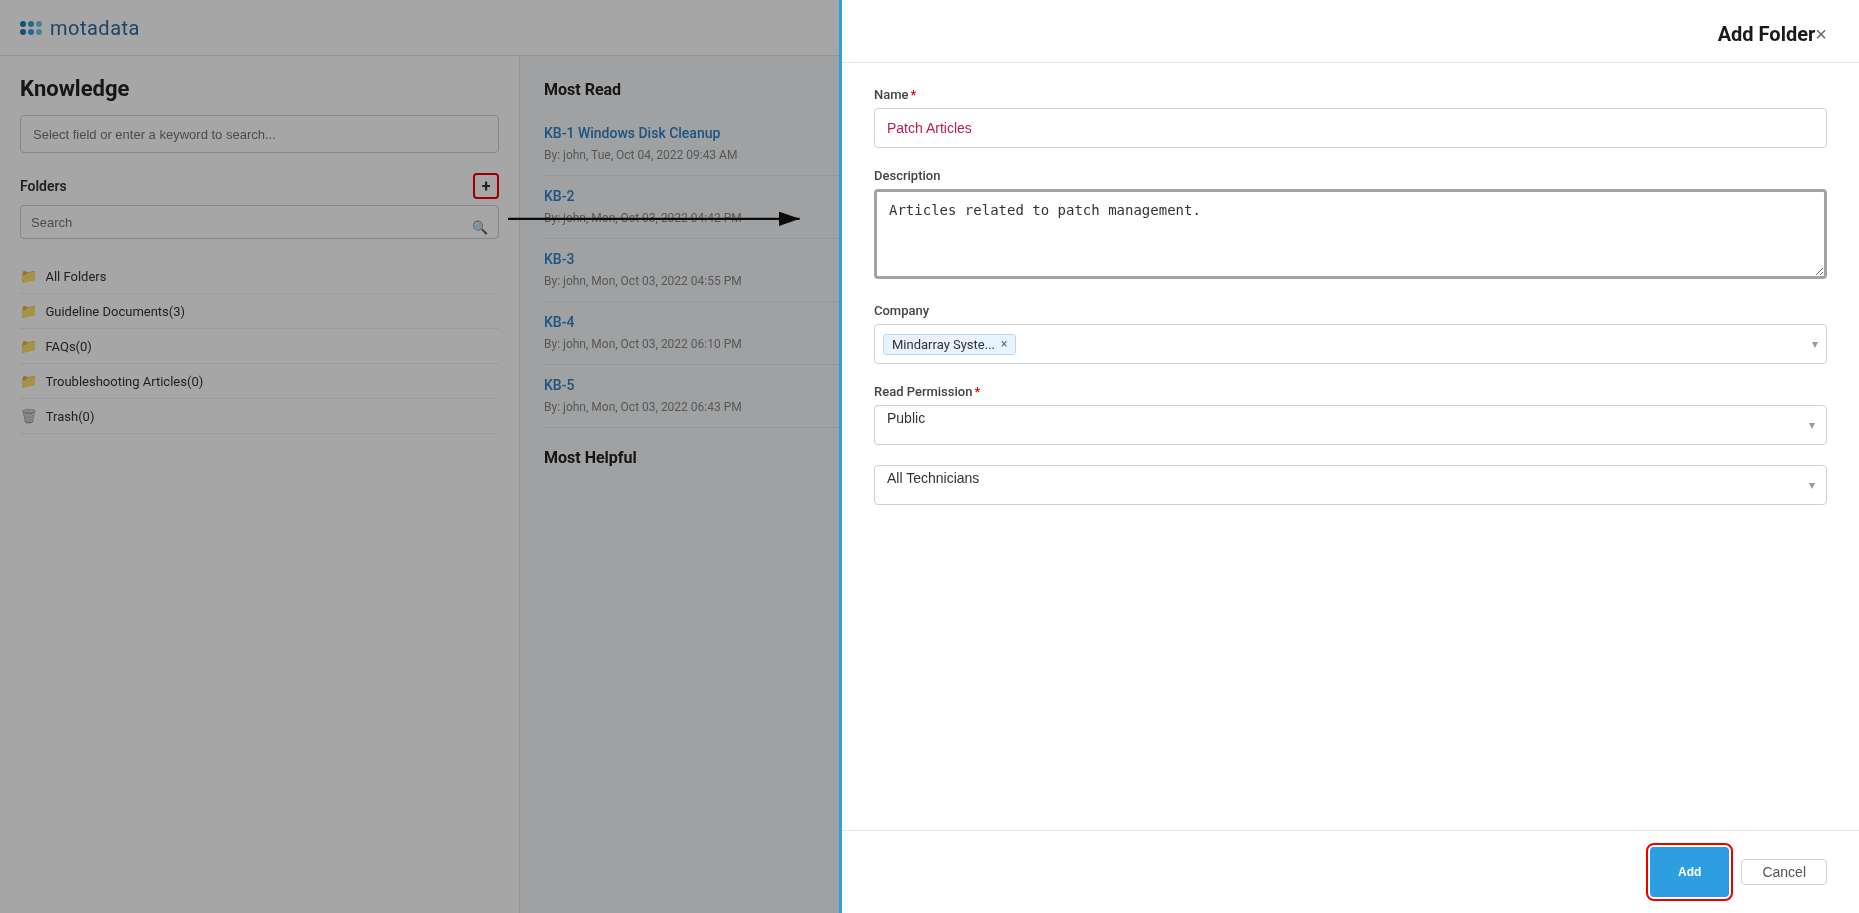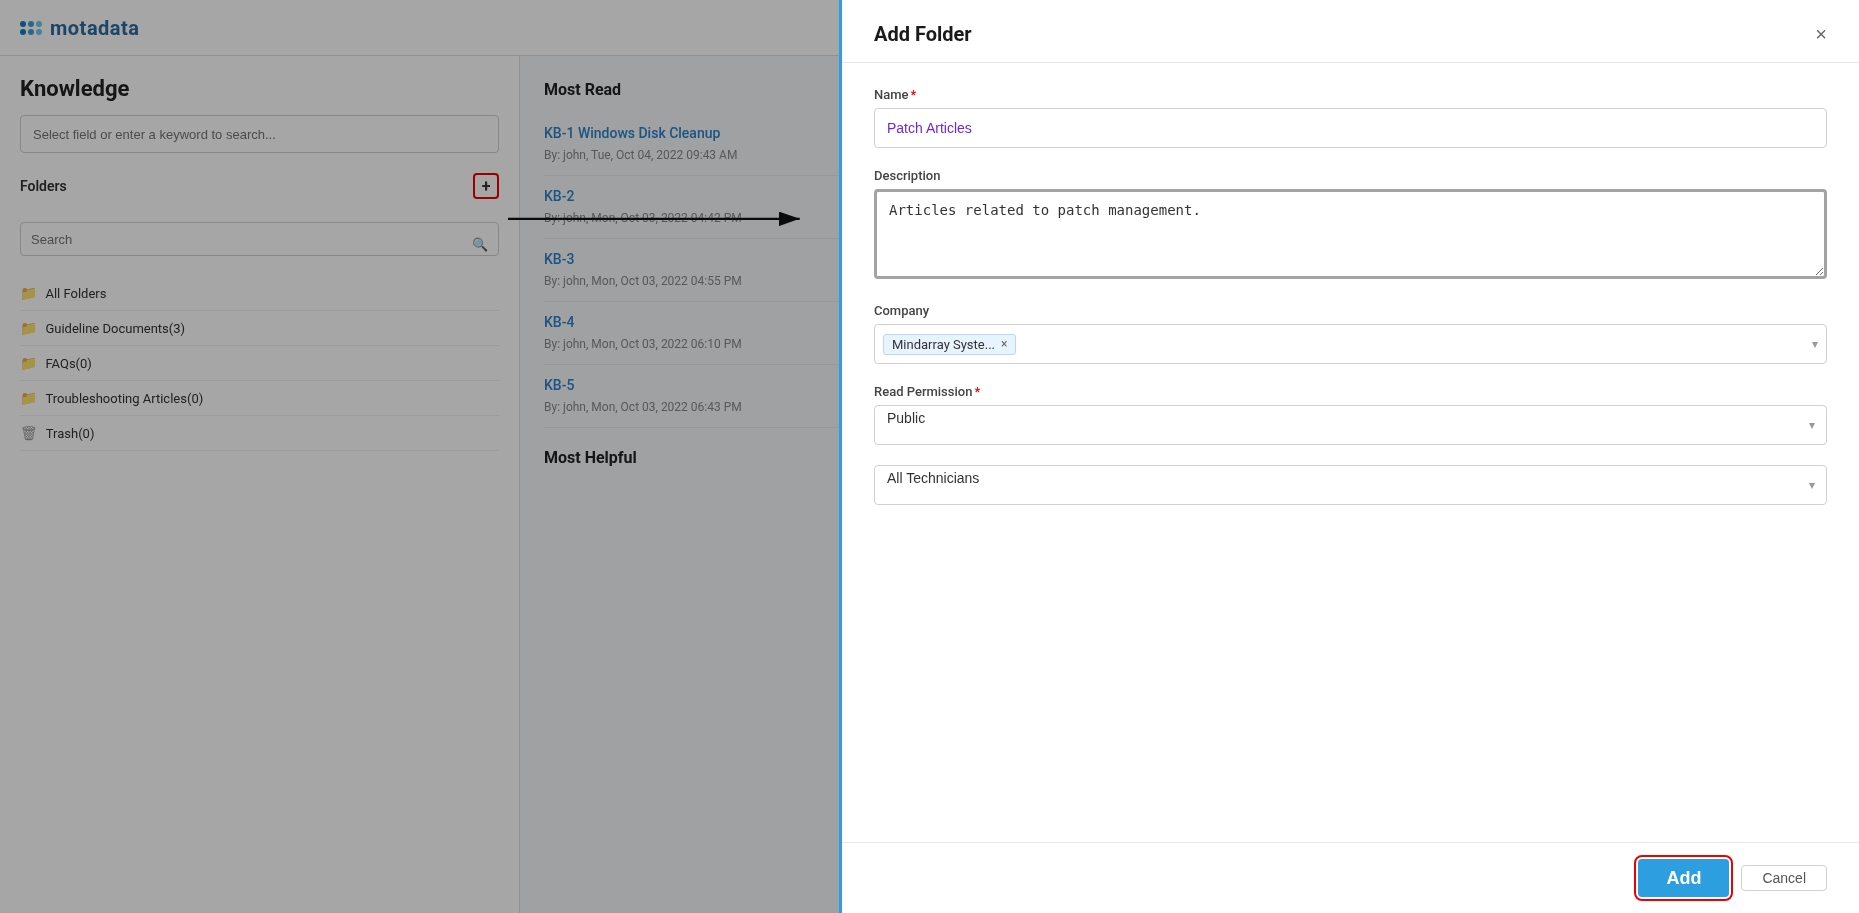--- a/index.html
+++ b/index.html
@@ -25,40 +25,40 @@
       display: flex; align-items: center; gap: 8px;
     }
     .logo-dots {
       display: flex; flex-direction: column; gap: 2px;
     }
     .logo-dot-row { display: flex; gap: 2px; }
     .logo-dot {
       width: 6px; height: 6px; border-radius: 50%;
     }
     .logo-text {
-      font-size: 20px; font-weight: 700; color: #2d6a9f; letter-spacing: 0.5px;
+      font-size: 20px; font-weight: 400; color: #2d6a9f; letter-spacing: 0.5px;
     }
 
     
     .knowledge-panel {
       position: absolute; top: 56px; left: 0; width: 520px; height: calc(913px - 56px);
       background: #fff; padding: 20px;
       border-right: 1px solid #e0e0e0;
     }
     .knowledge-title {
       font-size: 22px; font-weight: 700; color: #222; margin-bottom: 14px;
     }
     .search-bar {
       width: 100%; height: 38px; border: 1px solid #d0d0d0; border-radius: 4px;
       padding: 0 12px; font-size: 13px; color: #999; background: #fff;
       margin-bottom: 20px;
     }
     .folders-header {
       display: flex; align-items: center; justify-content: space-between;
-      margin-bottom: 23px;
+      margin-bottom: 6px;
     }
     .folders-title {
       font-size: 14px; font-weight: 600; color: #333;
     }
     .add-folder-btn-small {
       width: 26px; height: 26px; border: 2px solid #e00; border-radius: 4px;
       display: flex; align-items: center; justify-content: center;
       cursor: pointer; background: #fff; color: #333; font-size: 16px; font-weight: bold;
     }
     .folder-search-bar {
@@ -116,21 +116,21 @@
 
     
     .modal {
       position: absolute; top: 0; right: 0; width: 1020px; height: 913px;
       background: #fff; z-index: 20;
       border-left: 3px solid #2d9fe0;
       padding: 0;
       display: flex; flex-direction: column;
     }
     .modal-header {
-      display: flex; align-items: center; justify-content: space-between;
+      display: flex; align-items: center; justify-content: flex-end;
       padding: 22px 32px 16px;
       border-bottom: 1px solid #e8e8e8;
     }
     .modal-title {
       font-size: 20px; font-weight: 700; color: #1a1a1a;
     }
     .modal-close {
       font-size: 20px; color: #666; cursor: pointer; background: none; border: none;
       line-height: 1;
     }
@@ -138,21 +138,21 @@
       padding: 24px 32px; flex: 1; overflow-y: auto;
     }
 
     .form-group { margin-bottom: 20px; }
     .form-label {
       font-size: 13px; color: #444; margin-bottom: 6px; display: block; font-weight: 500;
     }
     .required { color: #e00; margin-left: 2px; }
     .form-input {
       width: 100%; height: 40px; border: 1px solid #d0d0d0; border-radius: 4px;
-      padding: 0 12px; font-size: 14px; color: #6d28d9; outline: none;
+      padding: 0 12px; font-size: 14px; color: #be185d; outline: none;
     }
     .form-textarea {
       width: 100%; height: 90px; border: 3px solid #a3a3a3; border-radius: 4px;
       padding: 10px 12px; font-size: 14px; color: #333; resize: vertical; outline: none;
     }
     .form-select-wrap {
       position: relative;
     }
     .form-select {
       width: 100%; height: 40px; border: 1px solid #d0d0d0; border-radius: 4px;
@@ -177,22 +177,22 @@
     }
     .tag-remove { cursor: pointer; color: #666; font-size: 12px; margin-left: 2px; }
     .company-select-arrow { margin-left: auto; color: #999; font-size: 12px; }
 
     
     .modal-footer {
       display: flex; align-items: center; justify-content: flex-end;
       padding: 16px 32px; border-top: 1px solid #e8e8e8; gap: 12px;
     }
     .btn-add {
-      height: 38px; padding: 0 28px; background: #2d9fe0; color: #fff;
-      border: none; border-radius: 4px; font-size: 18px; font-weight: 600;
+      height: 50px; padding: 0 28px; background: #2d9fe0; color: #fff;
+      border: none; border-radius: 4px; font-size: 12px; font-weight: 600;
       cursor: pointer; outline: 2px solid #e00; outline-offset: 2px;
     }
     .btn-cancel {
       height: 26px; padding: 0 20px; background: #fff; color: #555;
       border: 1px solid #d0d0d0; border-radius: 4px; font-size: 14px;
       cursor: pointer;
     }
   </style>
 </head>
 <body>

